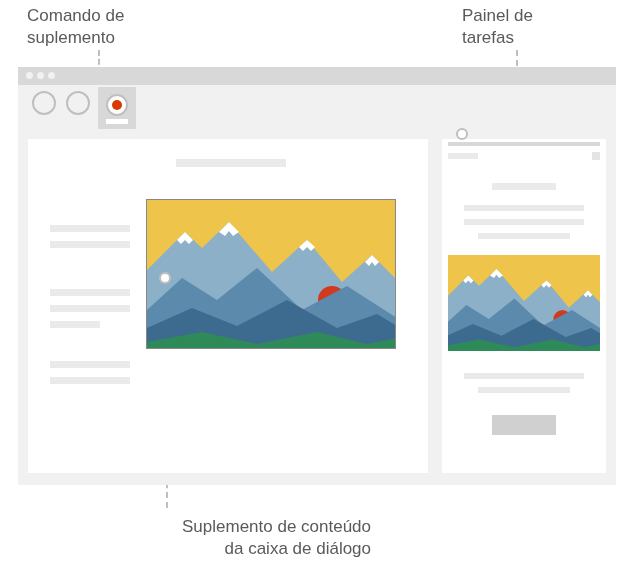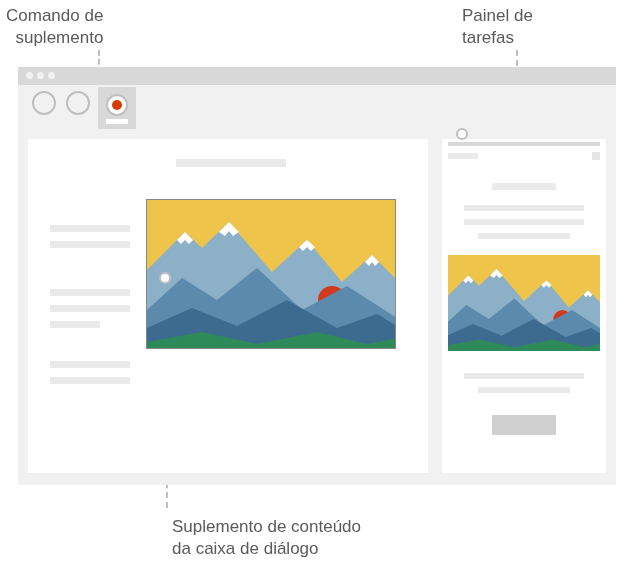--- a/index.html
+++ b/index.html
@@ -16,32 +16,32 @@
       overflow: hidden;
     }
     .label {
       position: absolute;
       color: #5a5a5a;
       font-size: 17px;
       line-height: 1.3;
       font-weight: 400;
     }
     .label-addin-cmd {
-      left: 6px;
+      left: 27px;
       top: 5px;
-      text-align: right;
     }
     .label-task-pane {
       left: 462px;
       top: 5px;
       text-align: left;
     }
     .label-content {
-      left: 172px;
+      left: 182px;
       top: 516px;
+      text-align: right;
     }
     .app-window {
       position: absolute;
       left: 18px;
       top: 67px;
       width: 598px;
       height: 418px;
       background: #f1f1f1;
     }
     .title-bar {

